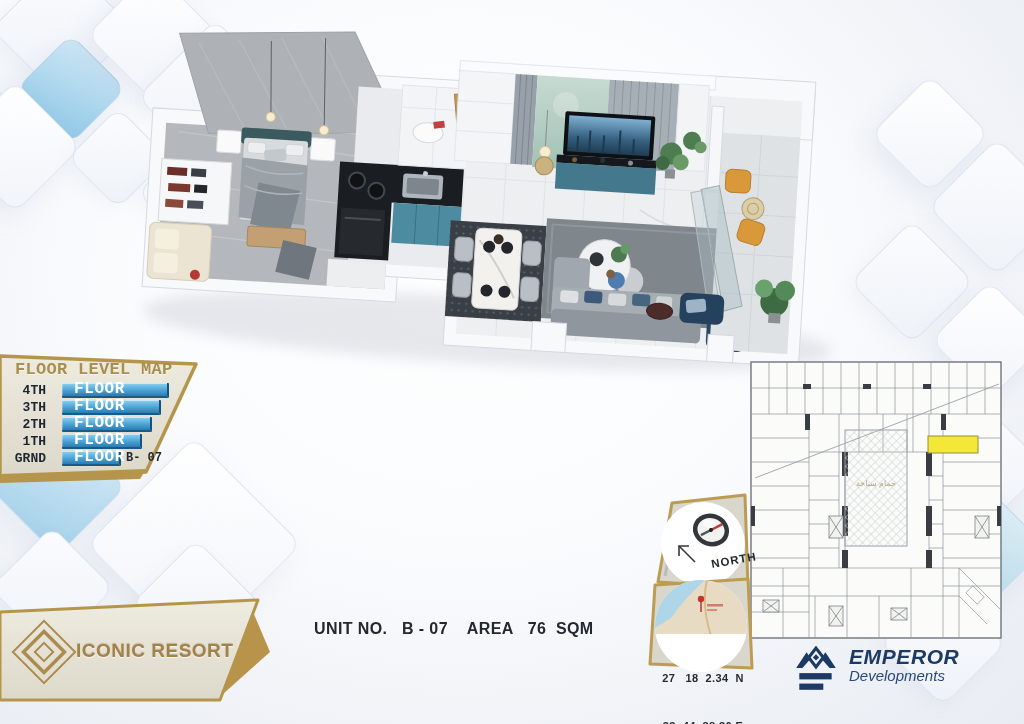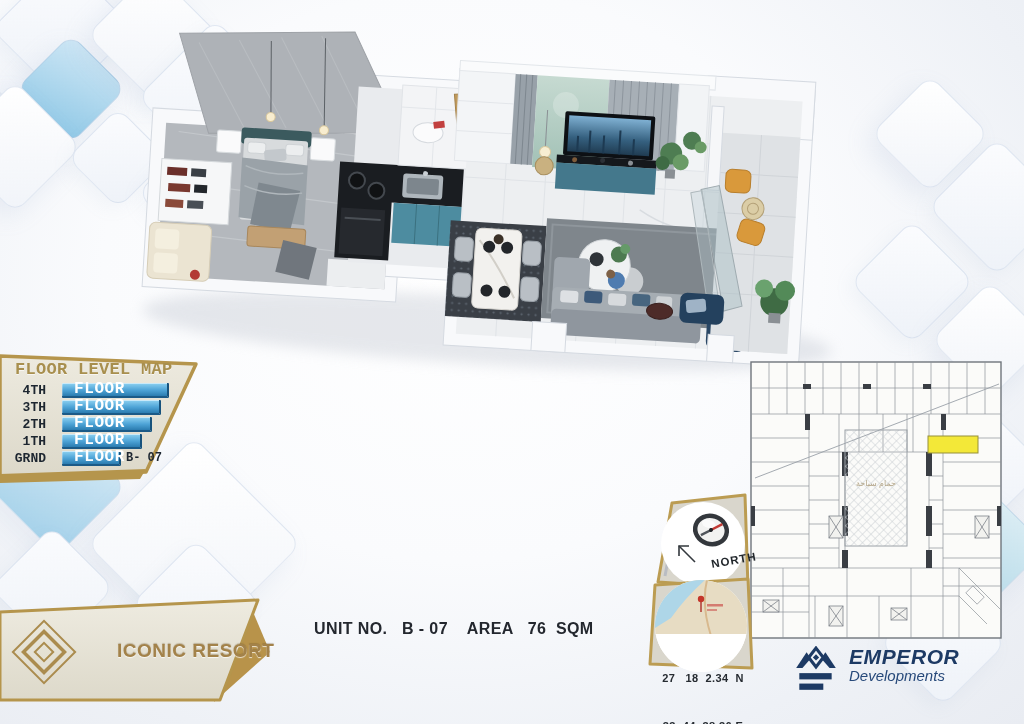--- a/index.html
+++ b/index.html
@@ -37,21 +37,21 @@
   .w0{width:105px}.w1{width:97px}.w2{width:88px}.w3{width:78px}.w4{width:57px}
   .flm-note{font-size:12px;font-weight:bold;color:#1d2630;margin-left:5px;}
   
   .unitinfo{position:absolute;left:314px;top:620px;z-index:5;font-size:16px;font-weight:bold;
     color:#23272e;letter-spacing:.4px;white-space:pre;}
   .unitinfo span{margin-right:0;}
   
   .iconic{position:absolute;left:0;top:588px;width:300px;height:136px;z-index:6;}
   .iconic-text{position:absolute;left:76px;top:52px;font-size:19px;font-weight:bold;
     color:#a3824a;letter-spacing:.5px;
-    text-shadow:0 1px 1px rgba(255,255,255,.75), 0 -1px 1px rgba(115,90,45,.35);margin-left:41px;}
+    text-shadow:0 1px 1px rgba(255,255,255,.75), 0 -1px 1px rgba(115,90,45,.35);}
   
   .nav-assembly{position:absolute;left:615px;top:478px;width:210px;height:220px;z-index:6;}
   .coords{position:absolute;left:648px;top:638px;width:110px;z-index:7;text-align:center;
     font-size:11px;font-weight:bold;color:#262b31;letter-spacing:.4px;line-height:16px;white-space:pre;}
   
   .siteplan{position:absolute;left:743px;top:356px;z-index:4;}
   
   .emperor{position:absolute;left:792px;top:646px;z-index:7;display:flex;align-items:flex-start;font-style:italic;}
   .emperor .etxt{margin-left:9px;}
   .emperor .ename{font-size:21px;font-weight:bold;color:#1d3a64;letter-spacing:.6px;line-height:22px;}

